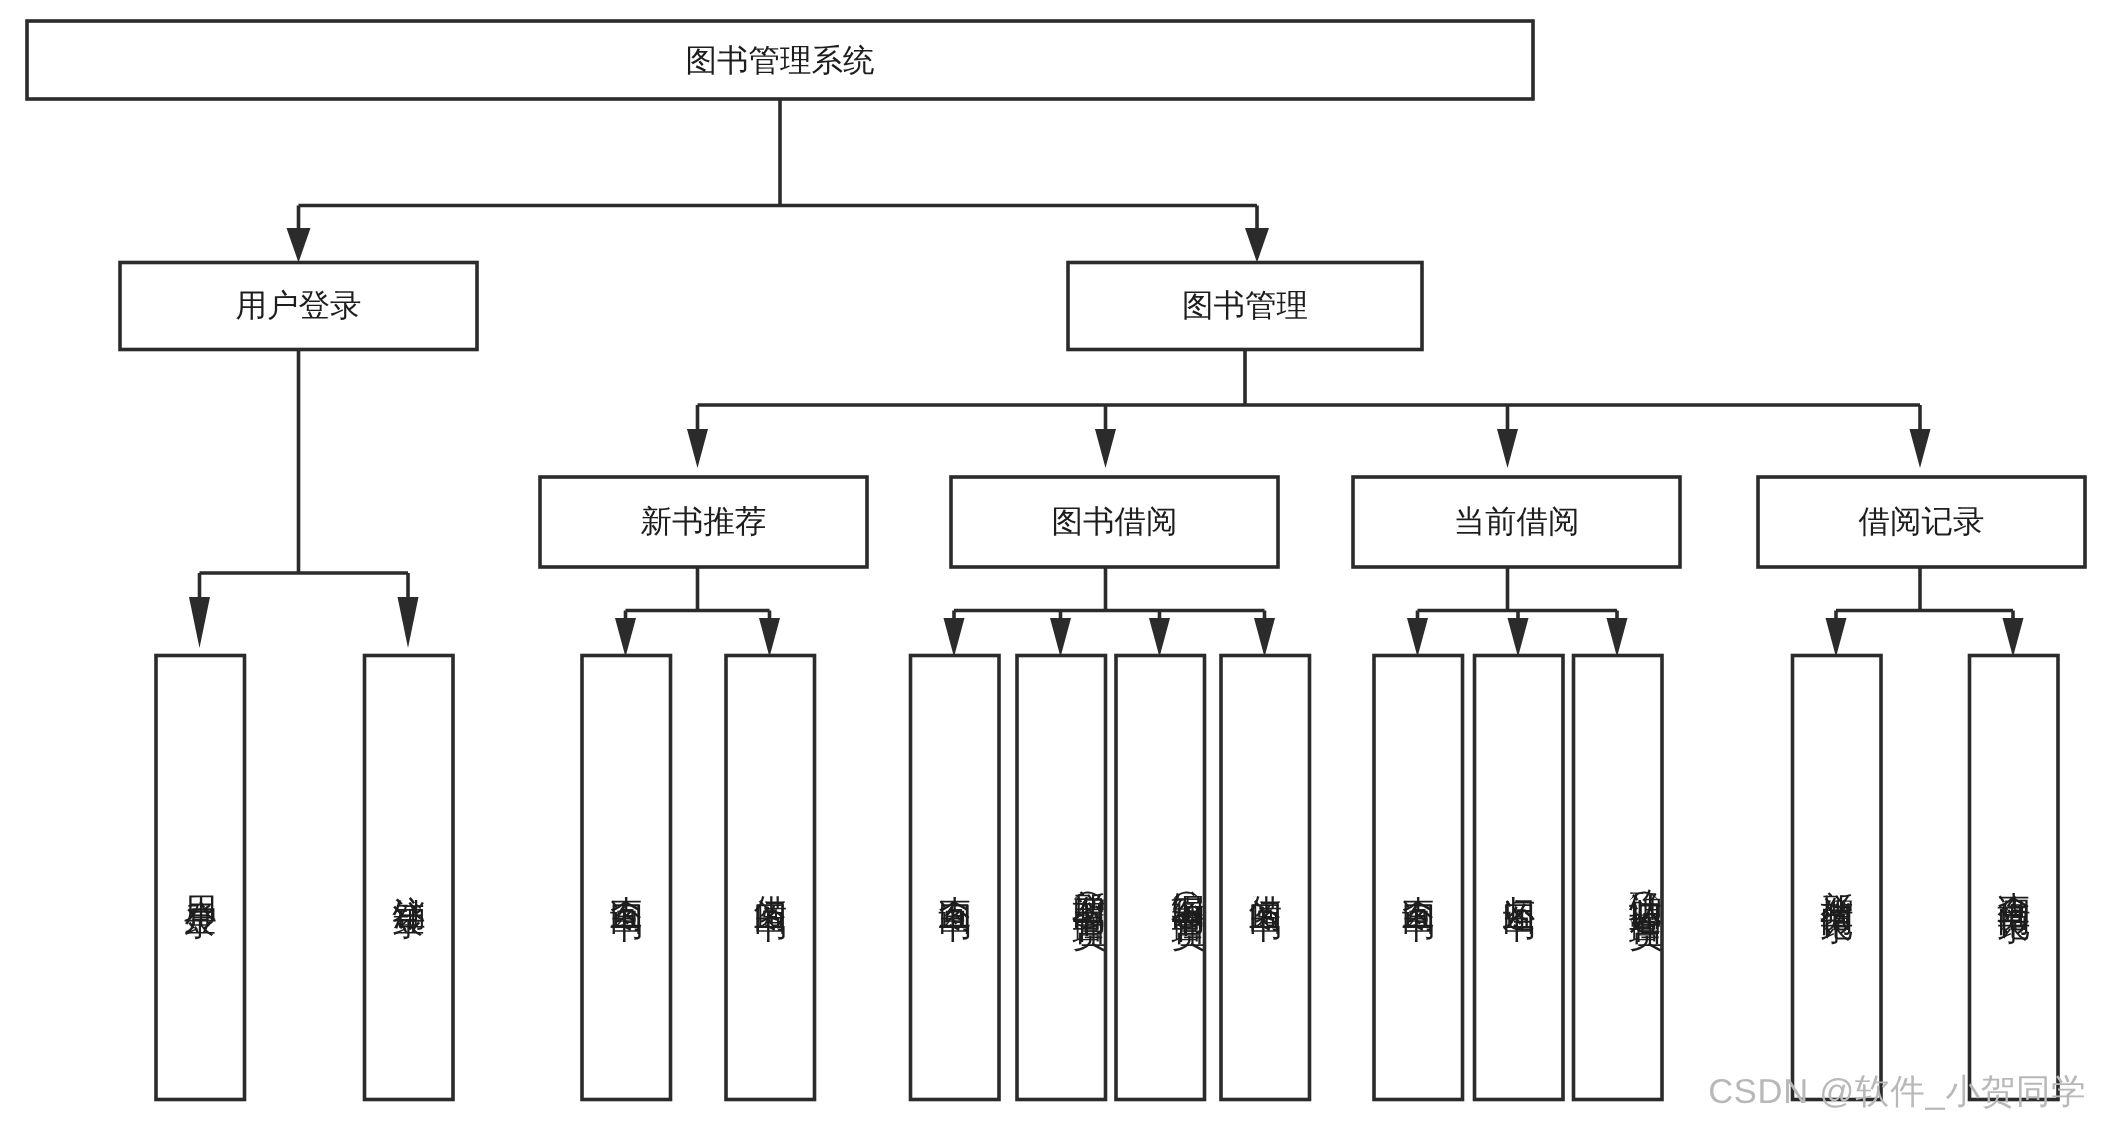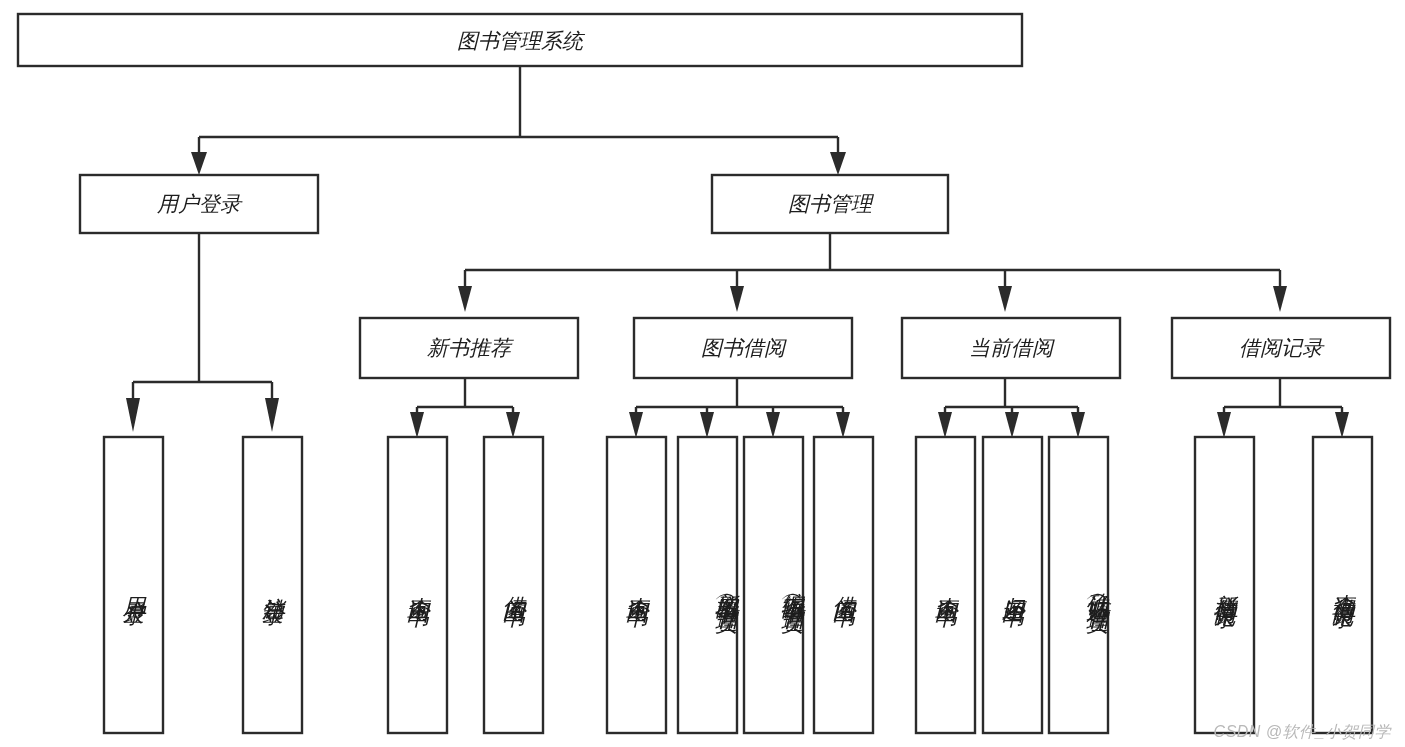--- a/index.html
+++ b/index.html
@@ -10,21 +10,20 @@
   }
   body {
     font-family: "Liberation Sans", "DejaVu Sans", sans-serif;
   }
   #diagram-root {
     position: relative;
     width: 1399px;
     height: 747px;
     background: #ffffff;
     overflow: hidden;
-    font-style: italic;
   }
   svg#flow {
     position: absolute;
     top: 0;
     left: 0;
     width: 1405px;
     height: 747px;
     display: block;
   }
   .node-rect {
@@ -67,21 +66,21 @@
     user-select: none;
   }
   .vlabel.mid {
     align-items: center;
   }
   .watermark {
     position: absolute;
     right: 8px;
     bottom: 4px;
     font-family: "Liberation Sans", "DejaVu Sans", sans-serif;
-    font-size: 16px;
+    font-size: 23px;
     color: #b8b8b8;
     letter-spacing: 0.5px;
     white-space: nowrap;
     user-select: none;
   }
 </style>
 </head>
 <body>
 
 <div id="diagram-root">

